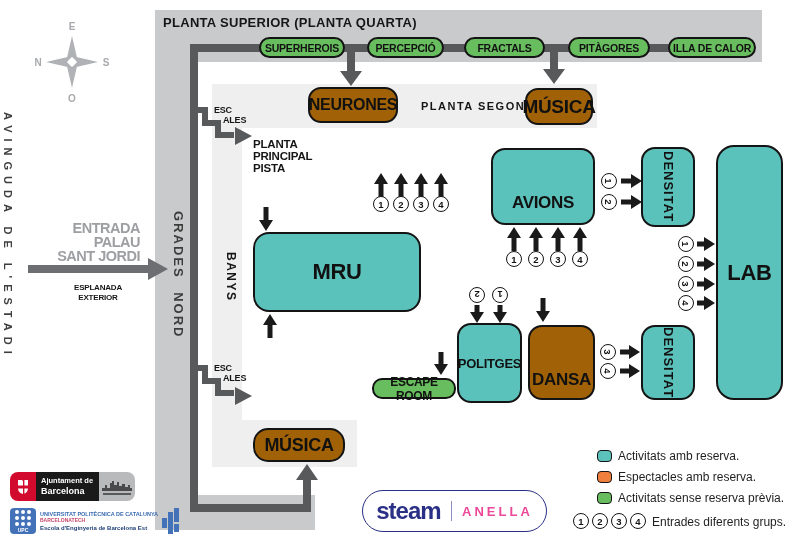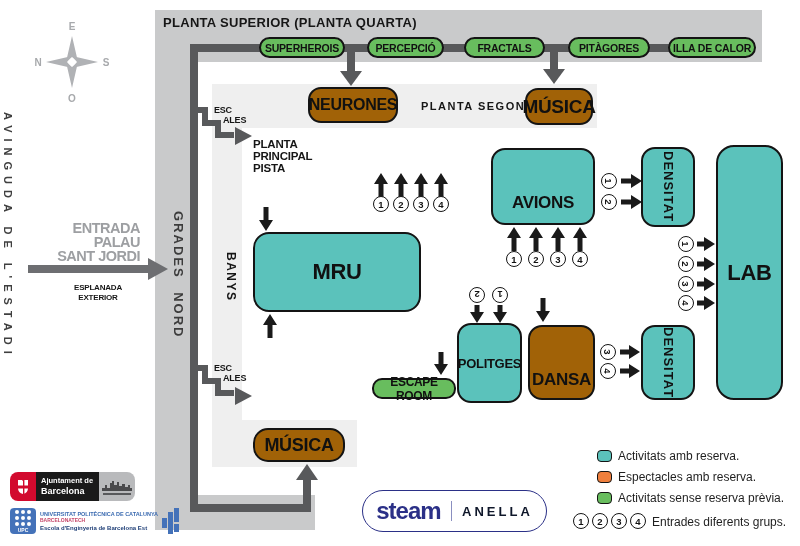--- a/index.html
+++ b/index.html
@@ -29,21 +29,21 @@
   .rot180{transform:rotate(180deg);}
   
   .leg-row{position:absolute;display:flex;align-items:center;}
   .sw{width:15px;height:12px;border:1.6px solid #141414;border-radius:4px;box-sizing:border-box;margin-right:6px;}
   .leg-txt{font-size:12px;color:#1f1f1f;letter-spacing:0;}
   
   #brand{position:absolute;left:362px;top:490px;width:185px;height:42px;border:1.7px solid #2b3087;
          border-radius:21px;display:flex;align-items:center;justify-content:center;box-sizing:border-box;}
   #brand .steam{font-size:24px;font-weight:bold;color:#2b3087;letter-spacing:-1px;}
   #brand .div{width:1.5px;height:20px;background:#8a8fc0;margin:0 10px;}
-  #brand .anella{font-size:13px;font-weight:bold;color:#0f172a;letter-spacing:3px;}
+  #brand .anella{font-size:13px;font-weight:bold;color:#ec4899;letter-spacing:3px;}
   
   #aj{position:absolute;left:10px;top:472px;height:29px;display:flex;border-radius:8px;overflow:hidden;}
   #aj .red{width:26px;background:#d20a2e;display:flex;align-items:center;justify-content:center;}
   #aj .blk{width:58px;background:#1a1a1a;color:#fff;font-size:7.5px;font-weight:bold;
            display:flex;flex-direction:column;justify-content:center;padding-left:5px;line-height:1.15;}
   #aj .gry{width:36px;background:#b9babc;display:flex;flex-direction:column;align-items:center;justify-content:center;}
   #upc{position:absolute;left:10px;top:506px;height:30px;display:flex;align-items:center;}
   #upc .sq{width:26px;height:26px;background:#4472b9;border-radius:4px;display:flex;flex-direction:column;
            align-items:center;justify-content:center;margin-right:4px;}
   #upc .dots{display:grid;grid-template-columns:repeat(3,4px);grid-gap:2px;}

